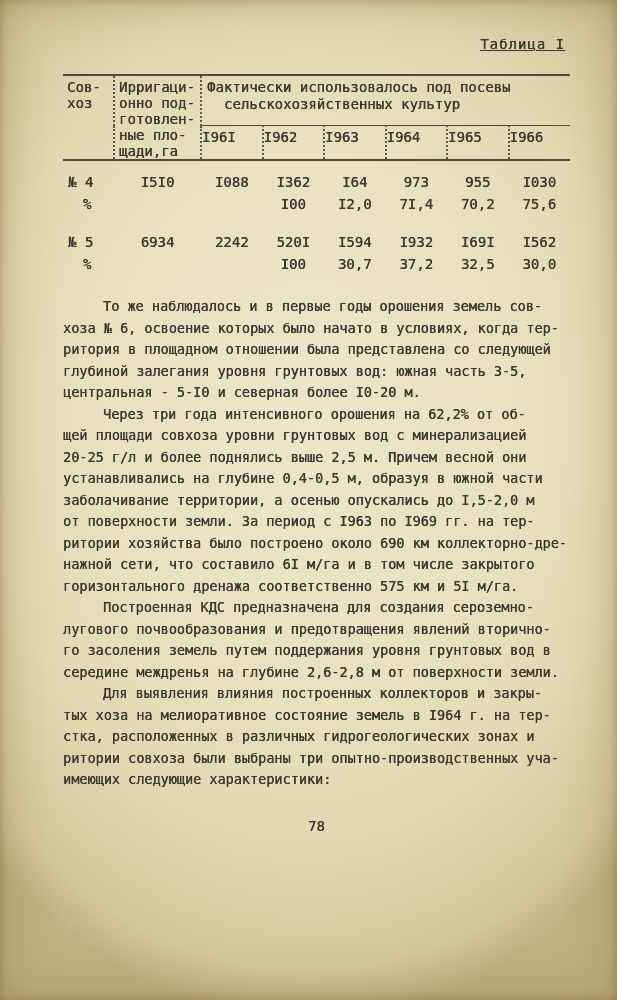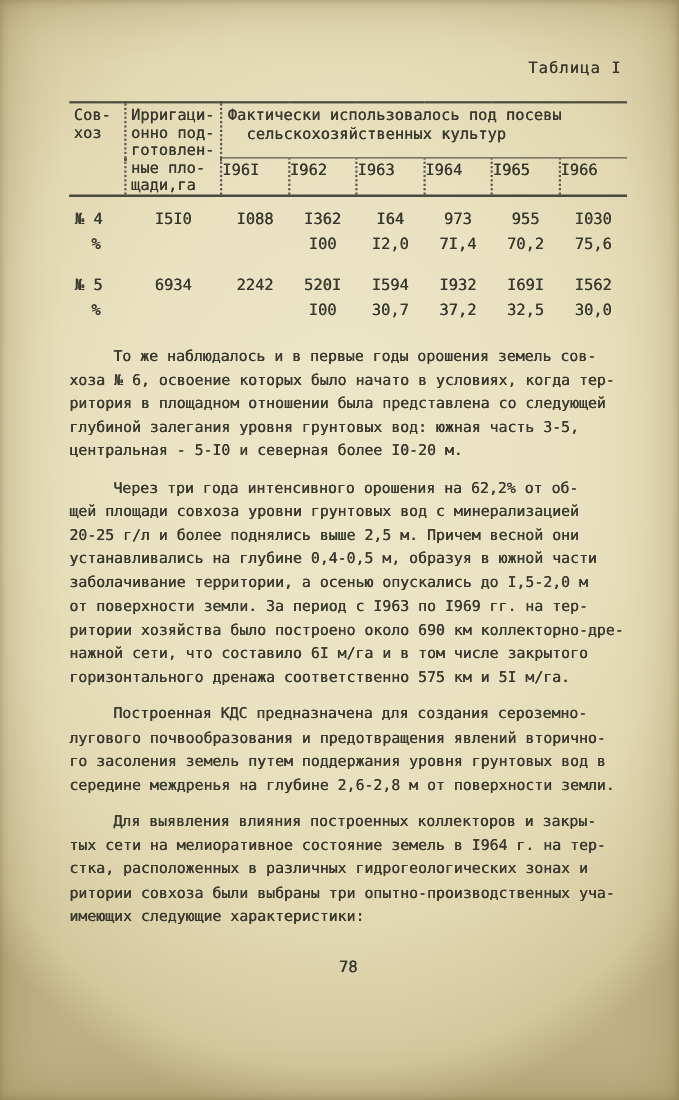--- a/index.html
+++ b/index.html
@@ -9,25 +9,26 @@
     font-family:"DejaVu Sans Mono","Liberation Mono",monospace;
   }
   .page{
     position:absolute;inset:0;
     background:radial-gradient(ellipse 75% 60% at 50% 42%,
       #ede6c9 0%, #e9e1c0 45%, #e2d8b2 70%, #d3c79c 92%, #bfb184 100%);
     box-shadow:inset 0 0 50px rgba(120,100,50,.38), inset 0 0 8px rgba(90,70,30,.35);
     color:#3a392f;
   }
   .table-label{
-    padding-top:54px;
+    padding-top:36px;
     text-align:right;
     padding-right:52px;
     font-size:14px;
     letter-spacing:1px;
+    text-decoration:underline;
   }
   .doc-title{
     margin:14px 0 0 63px;
     width:507px;
     text-align:center;
     font-size:14px;
     line-height:21px;
     letter-spacing:.5px;
   }
   .ink{ text-shadow:.3px 0 0 currentColor; }
@@ -65,21 +66,21 @@
   .row-farm td{padding-top:11px;}
   .row-pct td{padding-top:2px;}
   .row-gap td{padding-top:18px;}
   .body-text{
     margin:22px 0 0 63px;
     width:512px;
     font-size:13.5px;
     line-height:21.5px;
   }
   .tline{white-space:pre;}
-  .tline.first{text-indent:40px;margin-top:12px;}
+  .tline.first{text-indent:40px;}
   .page-number{
     margin:27px 0 0 63px;
     width:507px;
     text-align:center;
     font-size:14px;
   }
 </style>
 </head>
 <body>
 
@@ -182,21 +183,21 @@
       <div class="tline">горизонтального дренажа соответственно 575 км и 5I м/га.</div>
     </div>
     <div>
       <div class="tline first">Построенная КДС предназначена для создания сероземно-</div>
       <div class="tline">лугового почвообразования и предотвращения явлений вторично-</div>
       <div class="tline">го засоления земель путем поддержания уровня грунтовых вод в</div>
       <div class="tline">середине междренья на глубине 2,6-2,8 м от поверхности земли.</div>
     </div>
     <div>
       <div class="tline first">Для выявления влияния построенных коллекторов и закры-</div>
-      <div class="tline">тых сети на мелиоративное состояние земель в I964 г. на тер-</div>
+      <div class="tline">тых хоза на мелиоративное состояние земель в I964 г. на тер-</div>
       <div class="tline">стка, расположенных в различных гидрогеологических зонах и</div>
       <div class="tline">ритории совхоза были выбраны три опытно-производственных уча-</div>
       <div class="tline">имеющих следующие характеристики:</div>
     </div>
   </div>
 
   <div class="page-number">78</div>
 
 </div>
 

